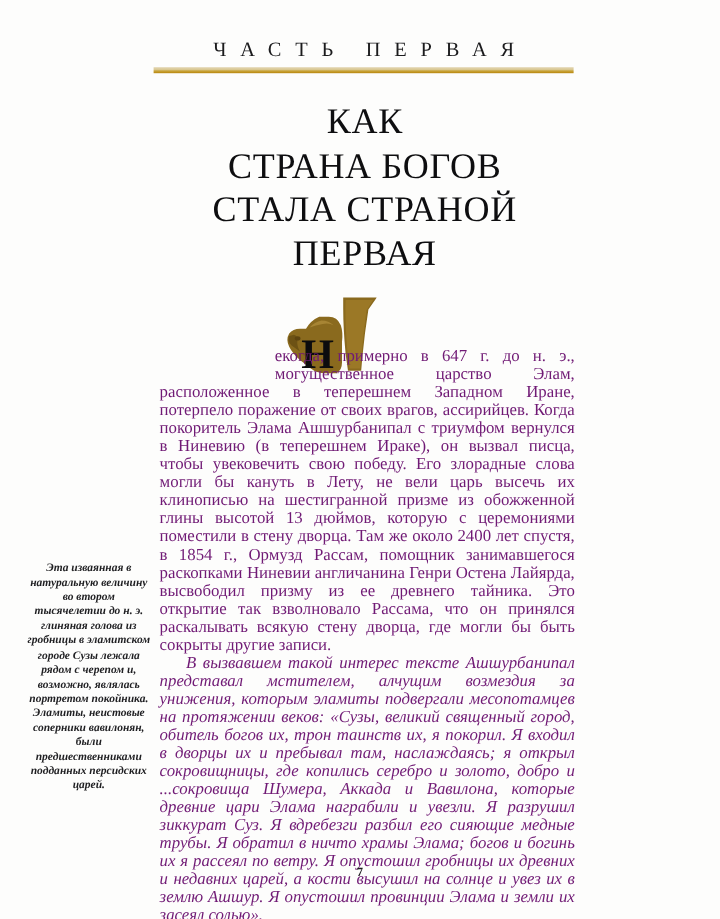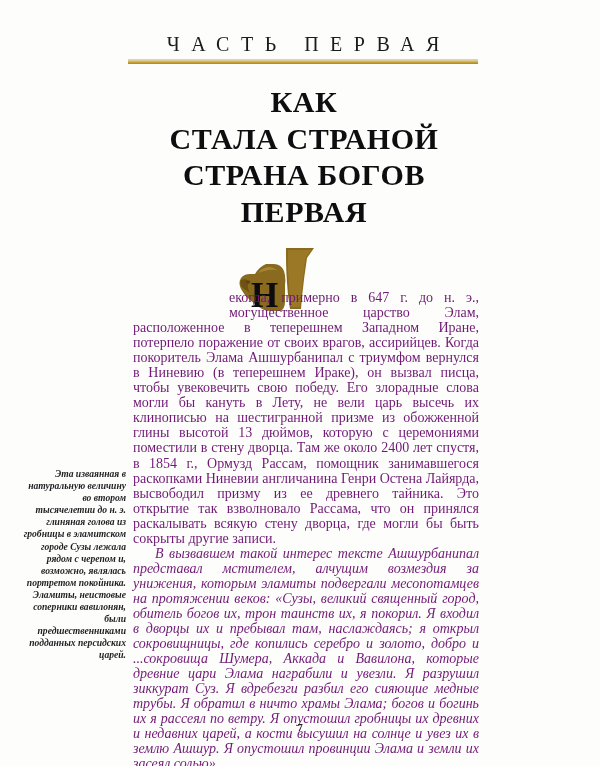--- a/index.html
+++ b/index.html
@@ -25,21 +25,21 @@
 
   
   .part-header {
     position: absolute;
     left: 128px;
     top: 33px;
     width: 350px;
   }
   .part-header-text {
     font-family: "Liberation Serif", "DejaVu Serif", serif;
-    font-size: 20px;
+    font-size: 17px;
     letter-spacing: 11.5px;
     text-indent: 11.5px;
     text-align: center;
     color: #1b1b1d;
     white-space: nowrap;
     line-height: 1.1;
   }
   .part-rule {
     margin-top: 4px;
     height: 5px;
@@ -53,21 +53,21 @@
 
   
   .chapter-title {
     position: absolute;
     left: 130px;
     top: 84px;
     width: 348px;
     text-align: center;
   }
   .chapter-title .tline {
-    font-weight: bold;
+    font-weight: normal;
     font-size: 30px;
     line-height: 1.22;
     letter-spacing: 0.6px;
     color: #0e0e10;
     white-space: nowrap;
   }
 
   
   .illustration {
     position: absolute;
@@ -122,21 +122,21 @@
   .margin-caption {
     position: absolute;
     left: 22px;
     top: 468px;
     width: 104px;
     font-style: italic;
     font-weight: bold;
     font-size: 9.6px;
     line-height: 12.1px;
     color: #1f1f22;
-    text-align: right;
+    text-align: center;
   }
 
   
   .folio {
     position: absolute;
     left: 0;
     top: 722px;
     width: 600px;
     text-align: center;
     font-size: 10.5px;
@@ -149,22 +149,22 @@
 
 <div class="page">
 
   <div class="part-header">
     <div class="part-header-text">ЧАСТЬ ПЕРВАЯ</div>
     <div class="part-rule"></div>
   </div>
 
   <div class="chapter-title">
     <div class="tline">КАК</div>
+    <div class="tline">СТРАНА БОГОВ</div>
     <div class="tline">СТАЛА СТРАНОЙ</div>
-    <div class="tline">СТРАНА БОГОВ</div>
     <div class="tline">ПЕРВАЯ</div>
   </div>
 
   <svg class="illustration" viewBox="0 0 86 68">
 
     <path d="M58 1 L86 1 L79 11 Q76 30 74 50 L73 62 L62 62 L60 48 Q58 26 58 10 Z" fill="#8a6a1e"></path>
     <path d="M60 3 L83 3 L77.5 11.5 Q75 30 73 50 L72.2 60 L63.2 60 L61.6 47 Q59.8 26 59.8 10 Z" fill="#9b7826"></path>
 
     <path d="M46 17 Q53 17 56 24 Q58 30 57 38 L57 55 Q57 62 52 64 L43 64
              Q36 64 31 60 L22 53 Q16 48 13 42 Q10 36 13 31 Q16 27 22 27

